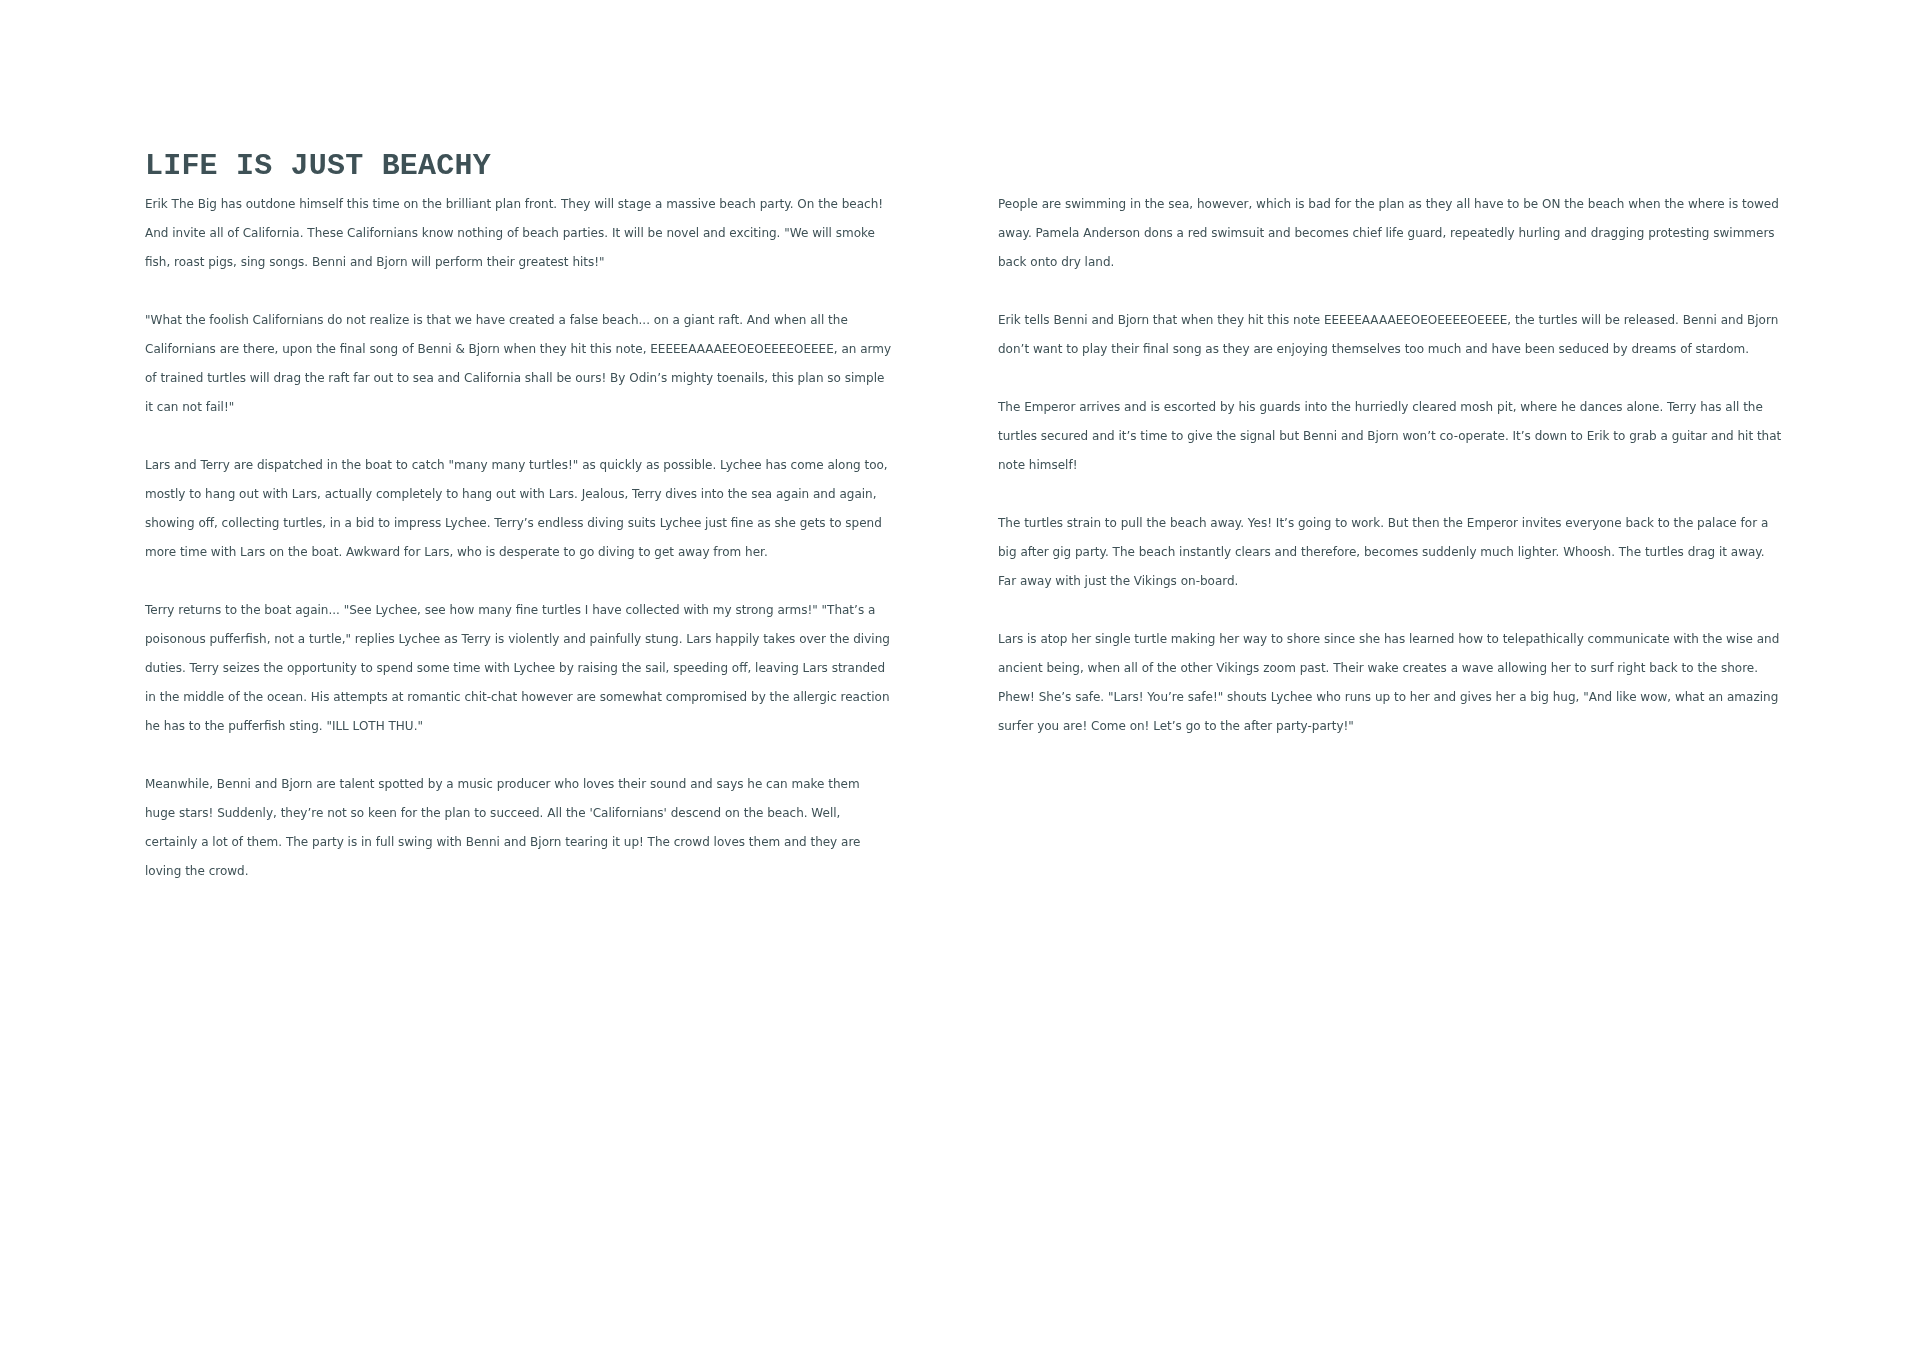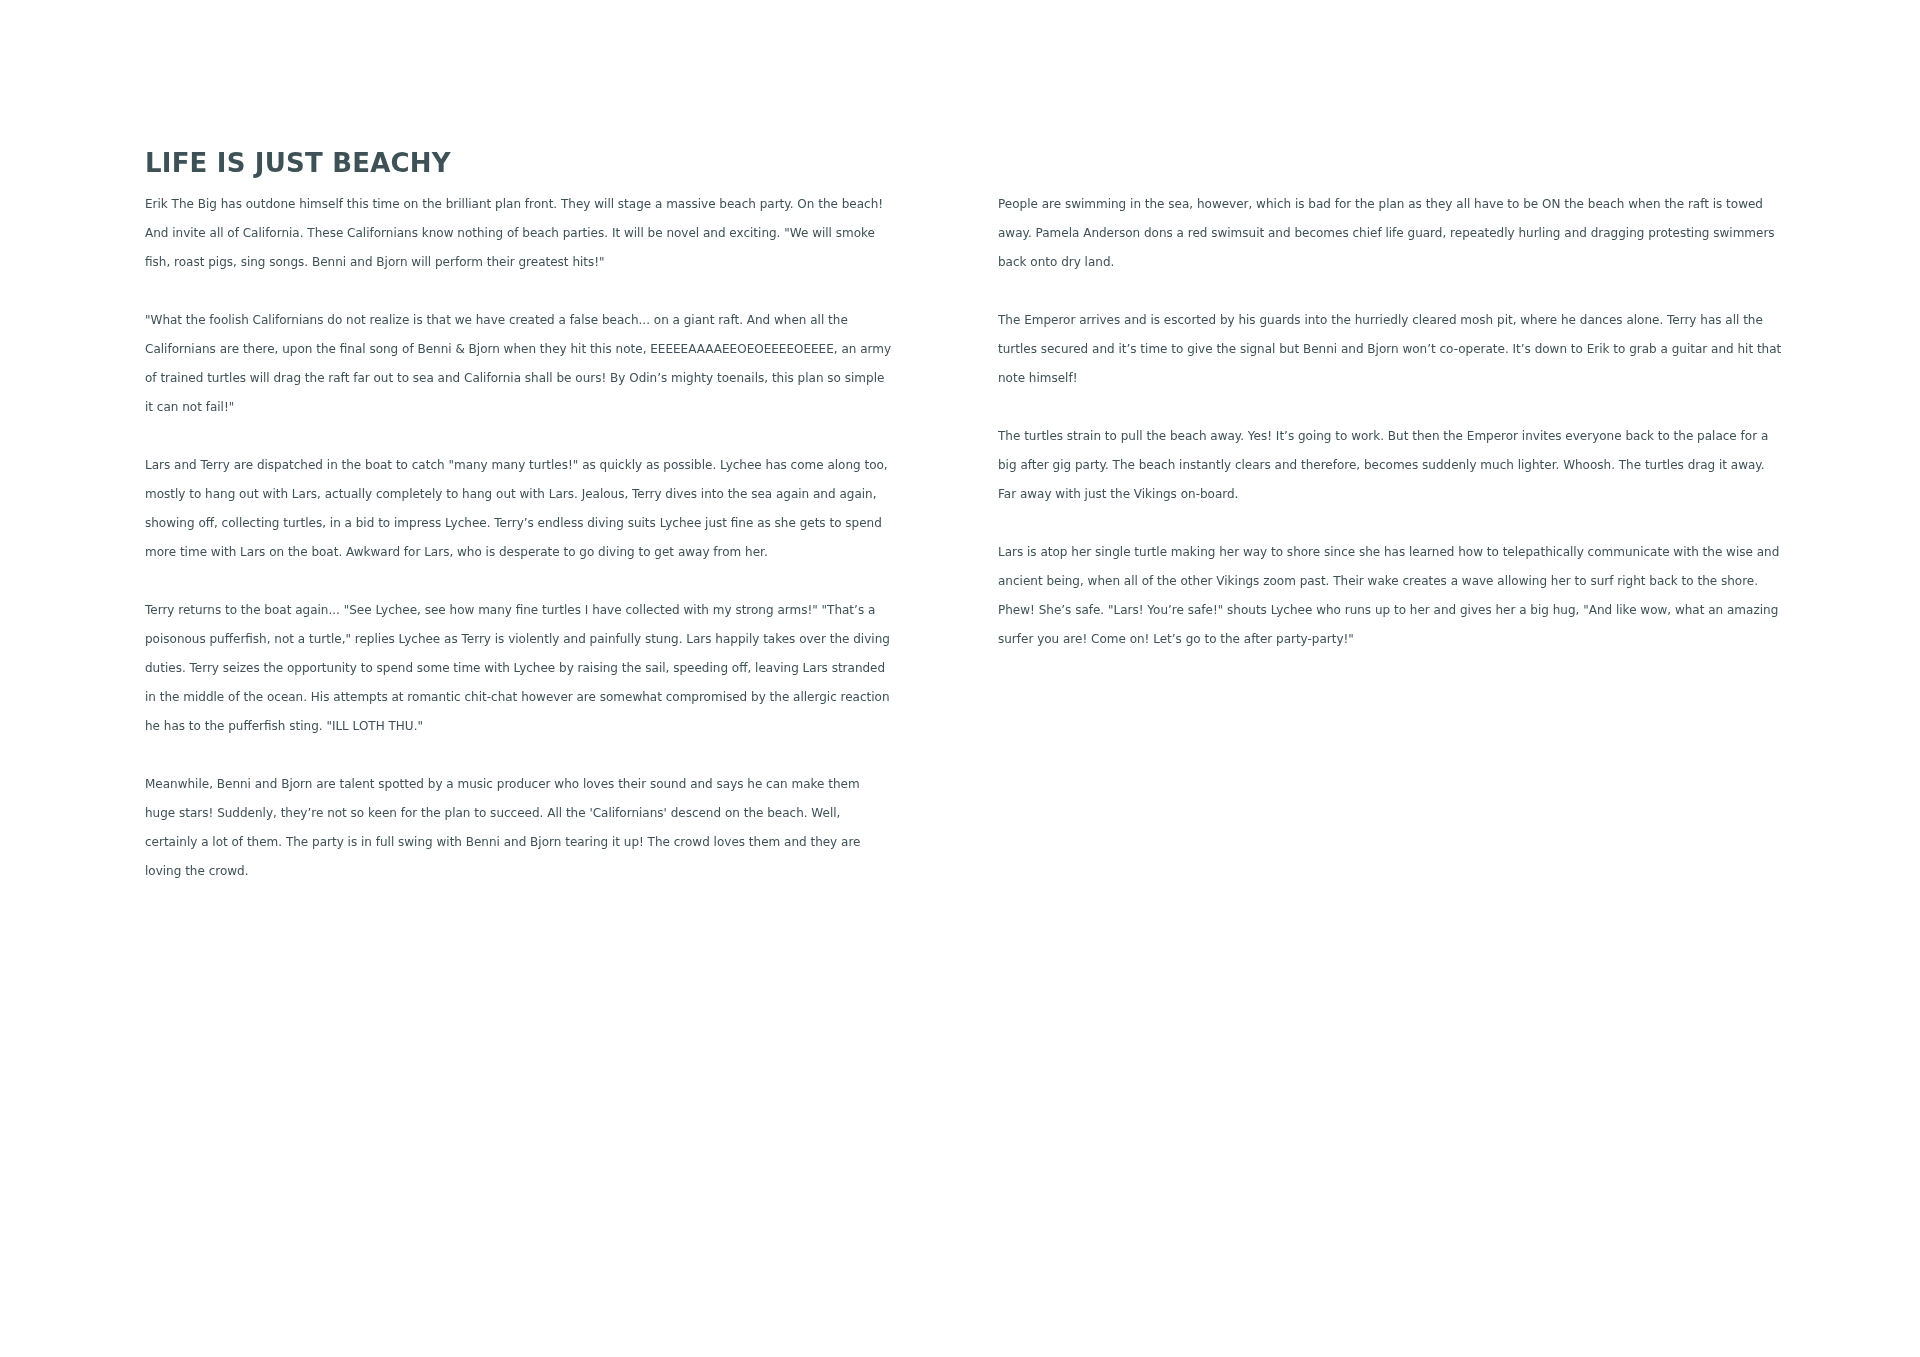--- a/index.html
+++ b/index.html
@@ -13,25 +13,26 @@
     height: 1357px;
     background: #ffffff;
     font-family: "DejaVu Sans", "Liberation Sans", sans-serif;
     color: #3e5156;
     overflow: hidden;
   }
   .doc-title {
     position: absolute;
     left: 145px;
     top: 131px;
-    font-size: 26px;
+    font-size: 30px;
     font-weight: bold;
     letter-spacing: 0.2px;
     line-height: 30px;
     white-space: nowrap;
+    font-family: Liberation Mono, monospace;
   }
   .column {
     position: absolute;
     top: 190px;
     font-size: 12px;
     line-height: 29px;
     text-align: left;
   }
   .column-left {
     left: 145px;
@@ -55,18 +56,19 @@
 
   <div class="column column-left">
       <p class="para">Erik The Big has outdone himself this time on the brilliant plan front. They will stage a massive beach party. On the beach! And invite all of California. These Californians know nothing of beach parties. It will be novel and exciting. "We will smoke fish, roast pigs, sing songs. Benni and Bjorn will perform their greatest hits!"</p>
       <p class="para">"What the foolish Californians do not realize is that we have created a false beach... on a giant raft. And when all the Californians are there, upon the final song of Benni &amp; Bjorn when they hit this note, EEEEEAAAAEEOEOEEEEOEEEE, an army of trained turtles will drag the raft far out to sea and California shall be ours! By Odin’s mighty toenails, this plan so simple it can not fail!"</p>
       <p class="para">Lars and Terry are dispatched in the boat to catch "many many turtles!" as quickly as possible. Lychee has come along too, mostly to hang out with Lars, actually completely to hang out with Lars. Jealous, Terry dives into the sea again and again, showing off, collecting turtles, in a bid to impress Lychee. Terry’s endless diving suits Lychee just fine as she gets to spend more time with Lars on the boat. Awkward for Lars, who is desperate to go diving to get away from her.</p>
       <p class="para">Terry returns to the boat again... "See Lychee, see how many fine turtles I have collected with my strong arms!" "That’s a poisonous pufferfish, not a turtle," replies Lychee as Terry is violently and painfully stung. Lars happily takes over the diving duties. Terry seizes the opportunity to spend some time with Lychee by raising the sail, speeding off, leaving Lars stranded in the middle of the ocean. His attempts at romantic chit-chat however are somewhat compromised by the allergic reaction he has to the pufferfish sting. "ILL LOTH THU."</p>
       <p class="para">Meanwhile, Benni and Bjorn are talent spotted by a music producer who loves their sound and says he can make them huge stars! Suddenly, they’re not so keen for the plan to succeed. All the 'Californians' descend on the beach. Well, certainly a lot of them. The party is in full swing with Benni and Bjorn tearing it up! The crowd loves them and they are loving the crowd.</p>
     </div>
 
   <div class="column column-right">
-      <p class="para">People are swimming in the sea, however, which is bad for the plan as they all have to be ON the beach when the raft is towed away. Pamela Anderson dons a red swimsuit and becomes chief life guard, repeatedly hurling and dragging protesting swimmers back onto dry land.</p>
+      <p class="para">People are swimming in the sea, however, which is bad for the plan as they all have to be ON the beach when the where is towed away. Pamela Anderson dons a red swimsuit and becomes chief life guard, repeatedly hurling and dragging protesting swimmers back onto dry land.</p>
+      <p class="para">Erik tells Benni and Bjorn that when they hit this note EEEEEAAAAEEOEOEEEEOEEEE, the turtles will be released. Benni and Bjorn don’t want to play their final song as they are enjoying themselves too much and have been seduced by dreams of stardom.</p>
       <p class="para">The Emperor arrives and is escorted by his guards into the hurriedly cleared mosh pit, where he dances alone. Terry has all the turtles secured and it’s time to give the signal but Benni and Bjorn won’t co-operate. It’s down to Erik to grab a guitar and hit that note himself!</p>
       <p class="para">The turtles strain to pull the beach away. Yes! It’s going to work. But then the Emperor invites everyone back to the palace for a big after gig party. The beach instantly clears and therefore, becomes suddenly much lighter. Whoosh. The turtles drag it away. Far away with just the Vikings on-board.</p>
       <p class="para">Lars is atop her single turtle making her way to shore since she has learned how to telepathically communicate with the wise and ancient being, when all of the other Vikings zoom past. Their wake creates a wave allowing her to surf right back to the shore. Phew! She’s safe. "Lars! You’re safe!" shouts Lychee who runs up to her and gives her a big hug, "And like wow, what an amazing surfer you are! Come on! Let’s go to the after party-party!"</p>
     </div>
 </div>
 
 </body></html>

